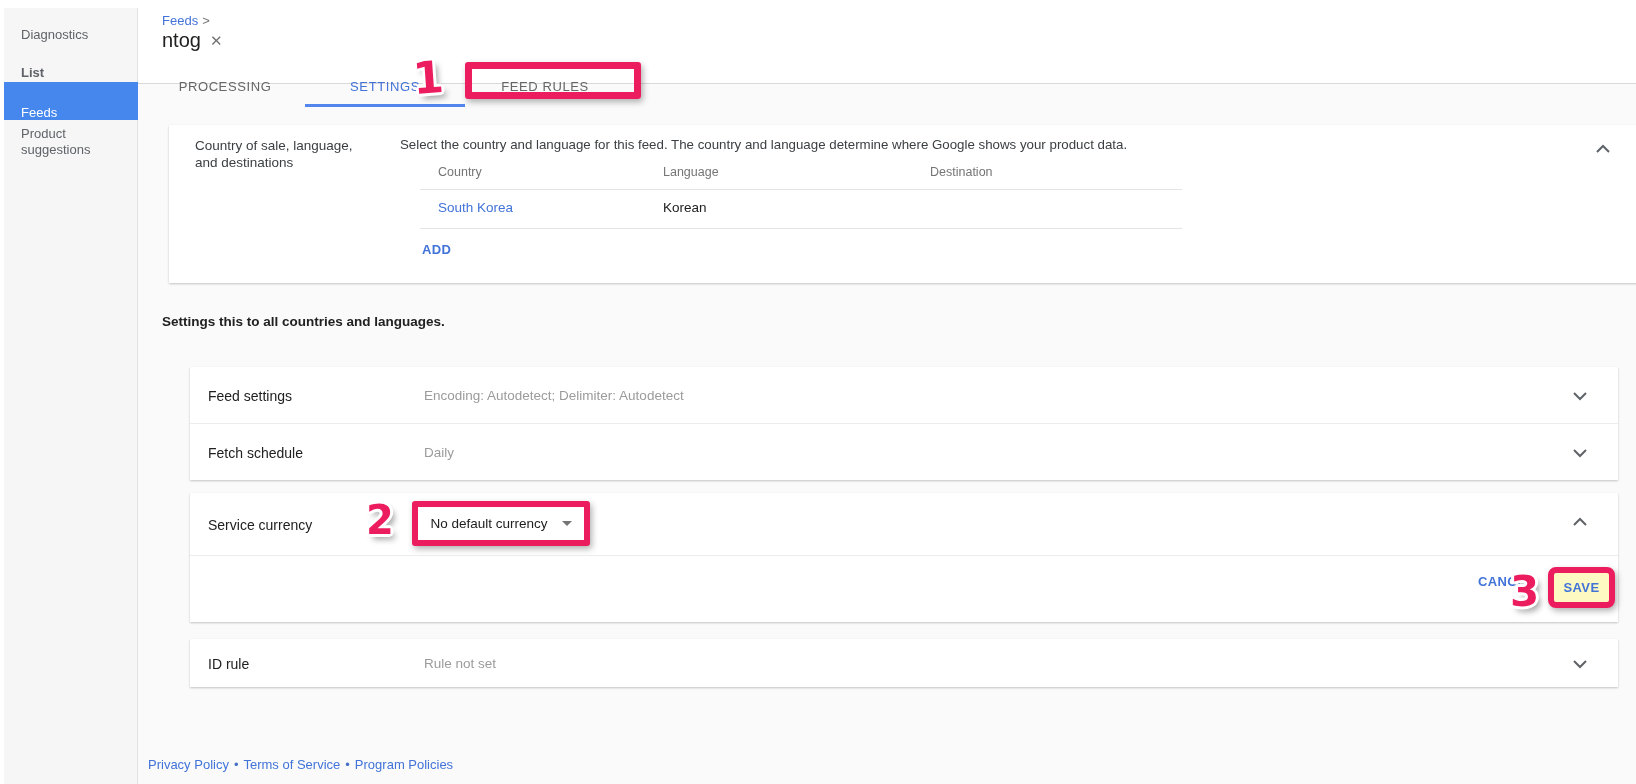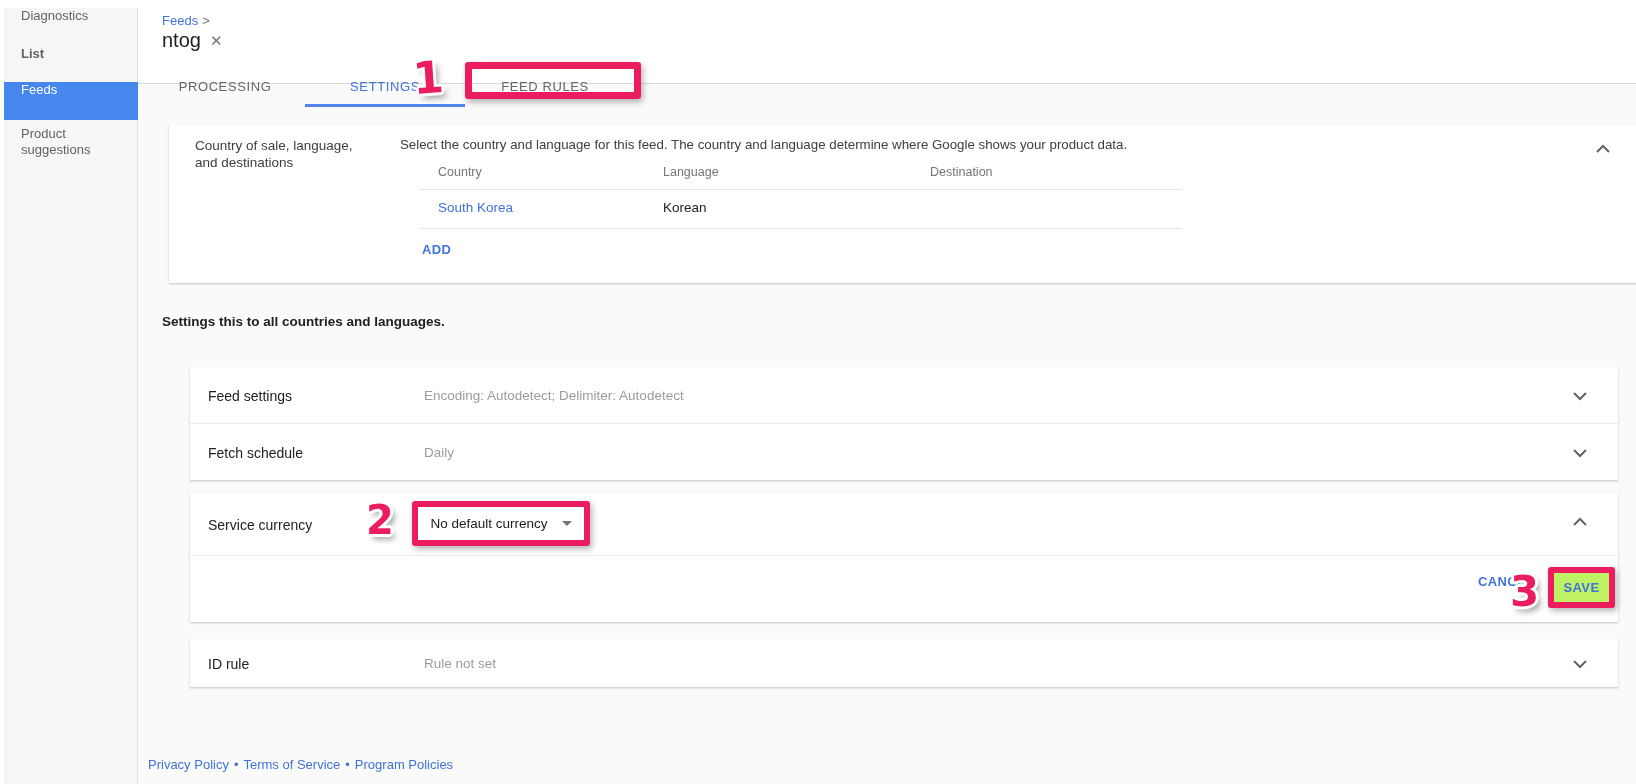--- a/index.html
+++ b/index.html
@@ -7,21 +7,21 @@
   .screen {
     position:relative; width:1636px; height:784px; overflow:hidden;
     background:#fafafa; font-family:"Liberation Sans", sans-serif;
     color:#212121; -webkit-font-smoothing:antialiased;
   }
   
   .sidebar { position:absolute; left:0; top:0; width:138px; height:784px;
     background:#f6f6f6; border-right:1px solid #e2e2e2; }
   .edge-top { position:absolute; left:0; top:0; width:138px; height:8px; background:#fff; z-index:5; }
   .edge-left { position:absolute; left:0; top:0; width:4px; height:784px; background:#fff; z-index:5; }
-  .side-item { position:absolute; left:0; width:138px; display:flex; align-items:flex-start;
+  .side-item { position:absolute; left:0; width:138px; display:flex; align-items:flex-end;
     padding-left:21px; font-size:13px; color:#5f6368; cursor:pointer; }
   .side-item.sel { background:#4687ee; color:#fff; font-weight:500; }
   .side-item.wrap { line-height:16px; align-items:flex-start; }
   .side-item.wrap span { width:86px; }
   
   .topband { position:absolute; left:138px; top:0; width:1498px; height:84px;
     background:#fff; border-bottom:1px solid #d9d9d9; }
   .crumb { position:absolute; left:24px; top:13px; font-size:13px; }
   .crumb a { color:#4173d8; text-decoration:none; cursor:pointer; }
   .crumb .sep { color:#757575; margin-left:4px; }
@@ -56,22 +56,22 @@
   .dropwrap { position:absolute; left:222px; top:8px; width:178px; height:45px;
     border:6px solid #ec1d5e; border-radius:3px; box-shadow:2px 3px 6px rgba(0,0,0,.3);
     background:#fff; display:flex; align-items:center; justify-content:center; cursor:pointer; }
   .dropwrap .dval { font-size:13.5px; color:#212121; }
   .caret { width:0; height:0; border-left:5px solid transparent; border-right:5px solid transparent;
     border-top:5px solid #757575; margin-left:14px; }
   
   .cancel { position:absolute; left:1288px; top:81px; font-size:13px; font-weight:700;
     letter-spacing:.4px; color:#4173d8; cursor:pointer; }
   .savebox { position:absolute; left:1358px; top:74px; width:67px; height:41px;
-    border:6px solid #ec1d5e; border-radius:3px; box-shadow:2px 3px 6px rgba(0,0,0,.3);
-    background:#bef264; display:flex; align-items:center; justify-content:center; cursor:pointer; }
+    border:6px solid #ec1d5e; border-radius:8px; box-shadow:2px 3px 6px rgba(0,0,0,.3);
+    background:#fef9c3; display:flex; align-items:center; justify-content:center; cursor:pointer; }
   .savebox span { font-size:13px; font-weight:700; letter-spacing:.4px; color:#4173d8; }
   
   .annonum { position:absolute; font-family:"DejaVu Sans", sans-serif; font-weight:700; color:#ec1d5e;
     text-shadow:-2px -2px 0 #fff, 2px -2px 0 #fff, -2px 2px 0 #fff, 2px 2px 0 #fff,
       -3px 0 0 #fff, 3px 0 0 #fff, 0 3px 0 #fff, 0 -3px 0 #fff, 4px 5px 6px rgba(0,0,0,.4);
     z-index:9; pointer-events:none; }
   .anno1 { left:413px; top:52px; font-size:44px; transform:rotate(-4deg); }
   .anno2 { left:366px; top:497px; font-size:40px; }
   .anno3 { left:1510px; top:567px; font-size:42px; }
   .annobox1 { position:absolute; left:465px; top:62px; width:176px; height:37px;

